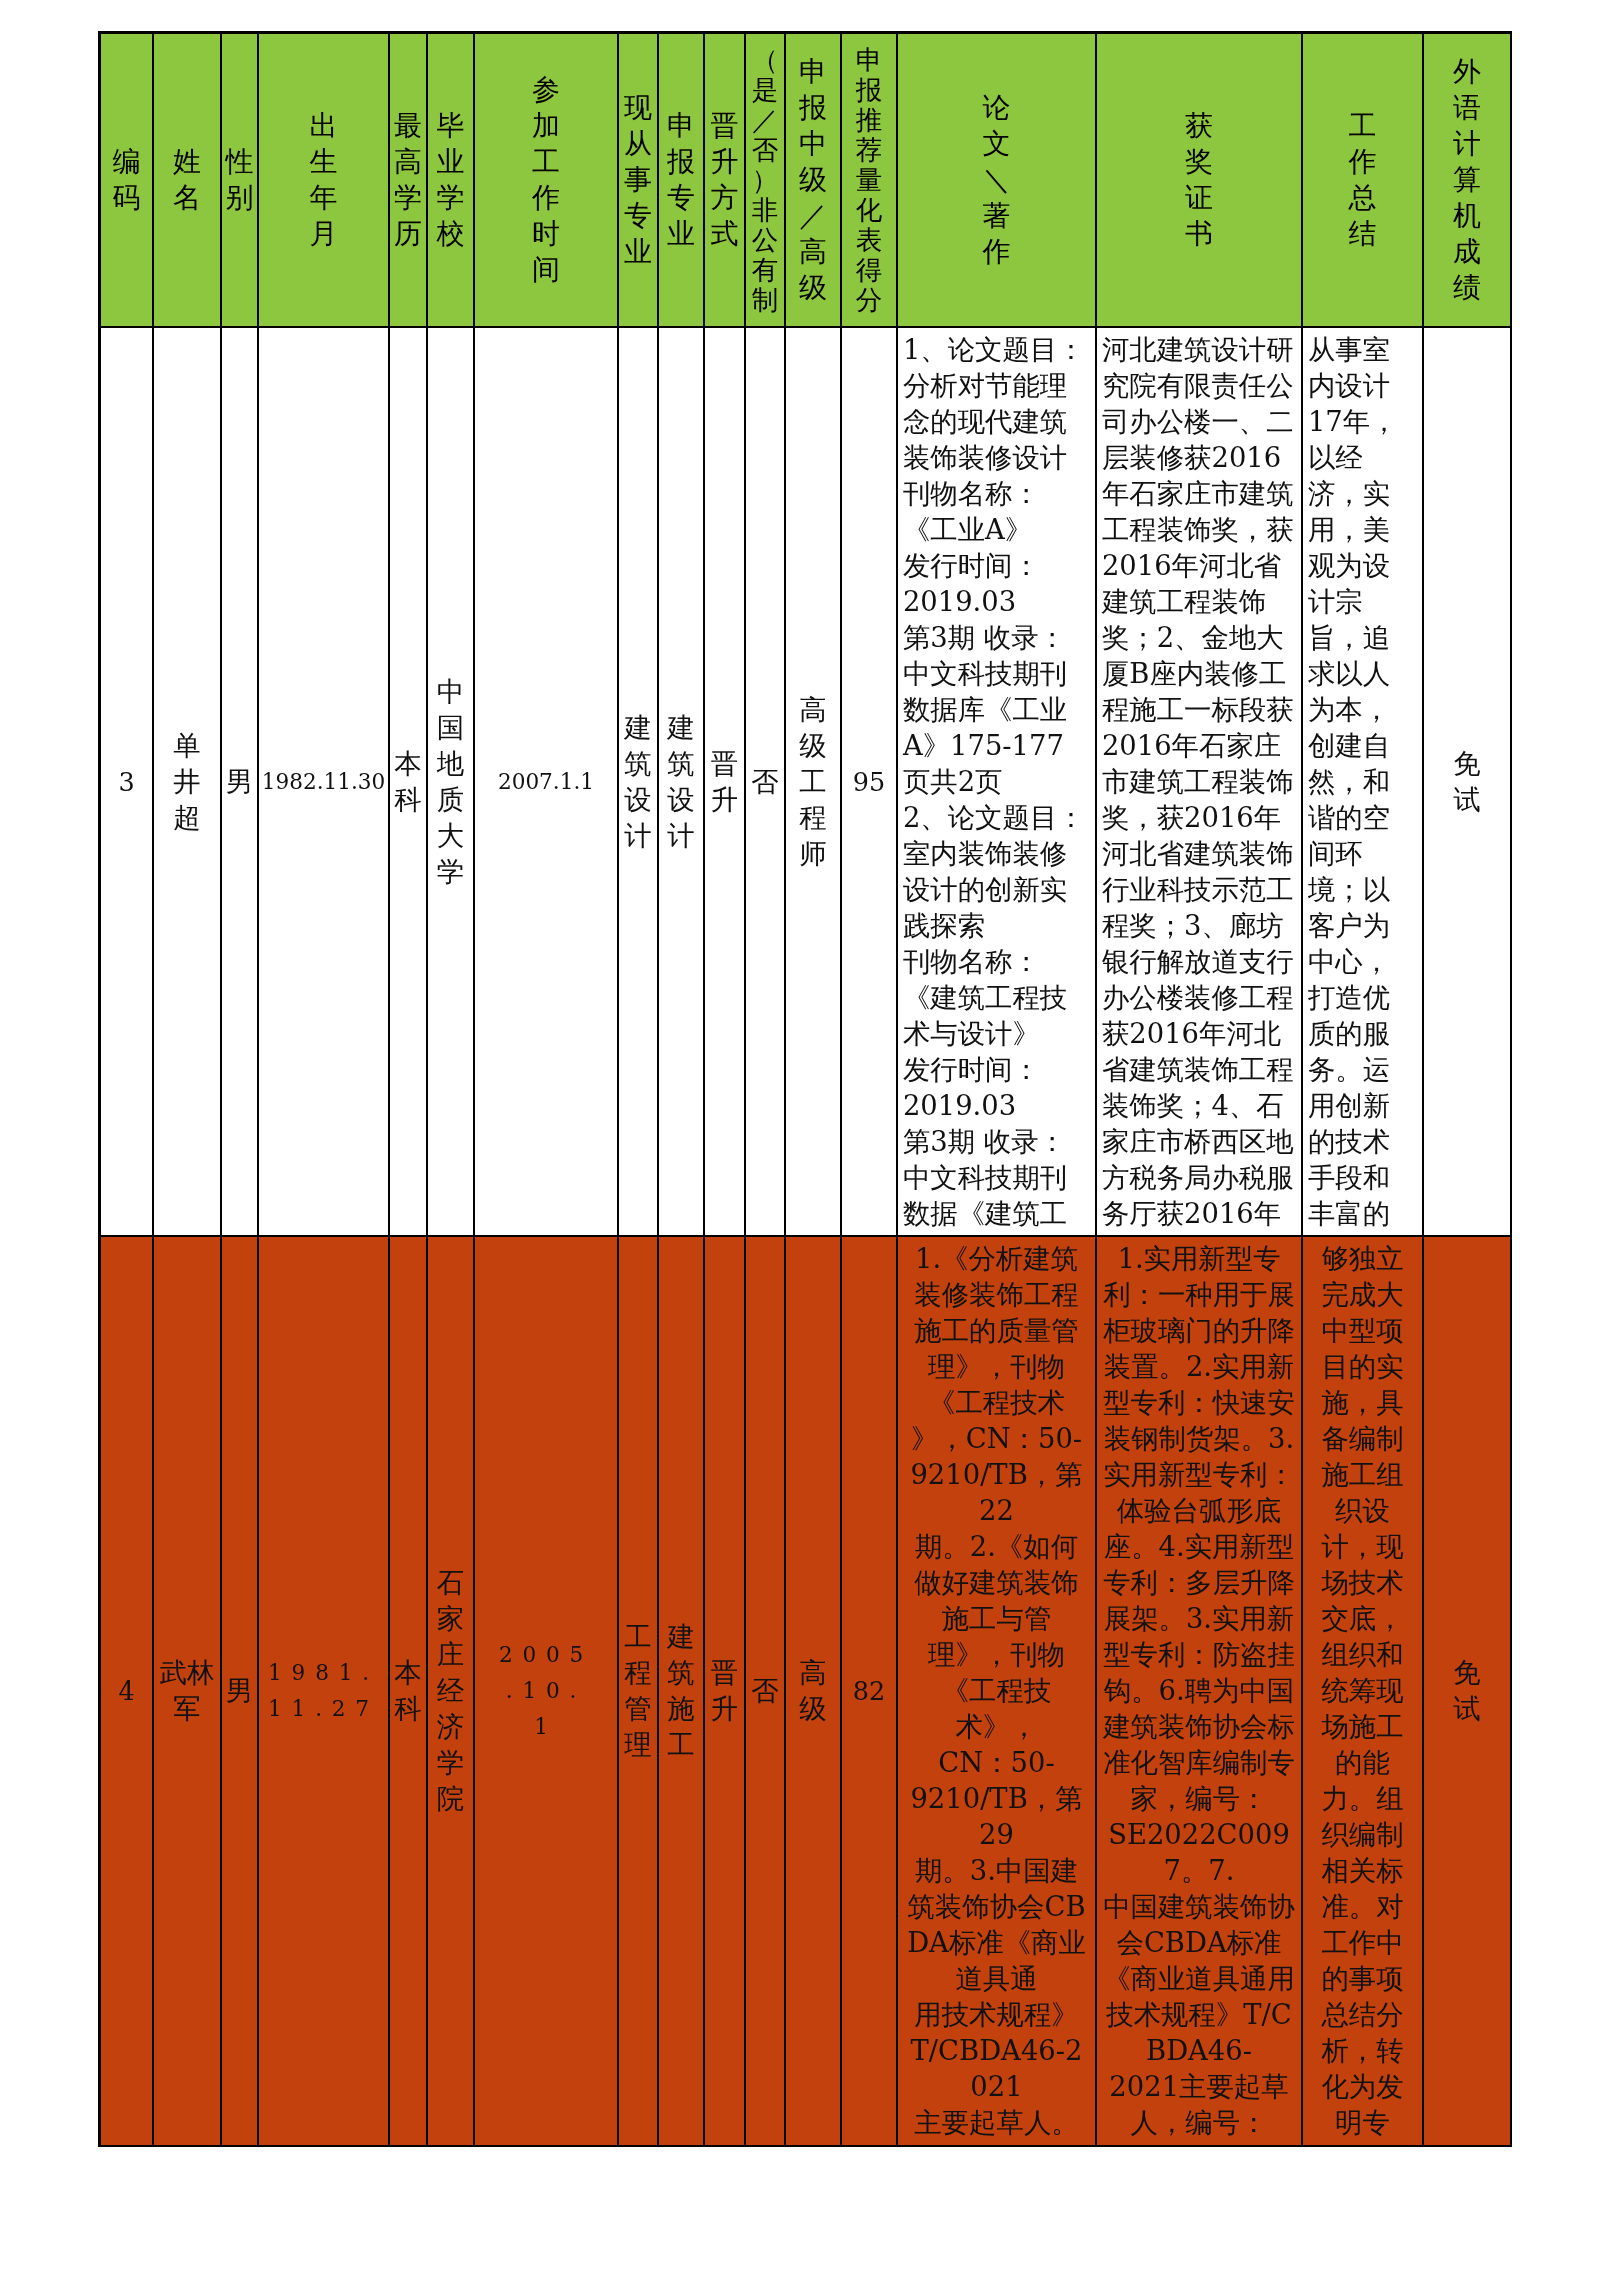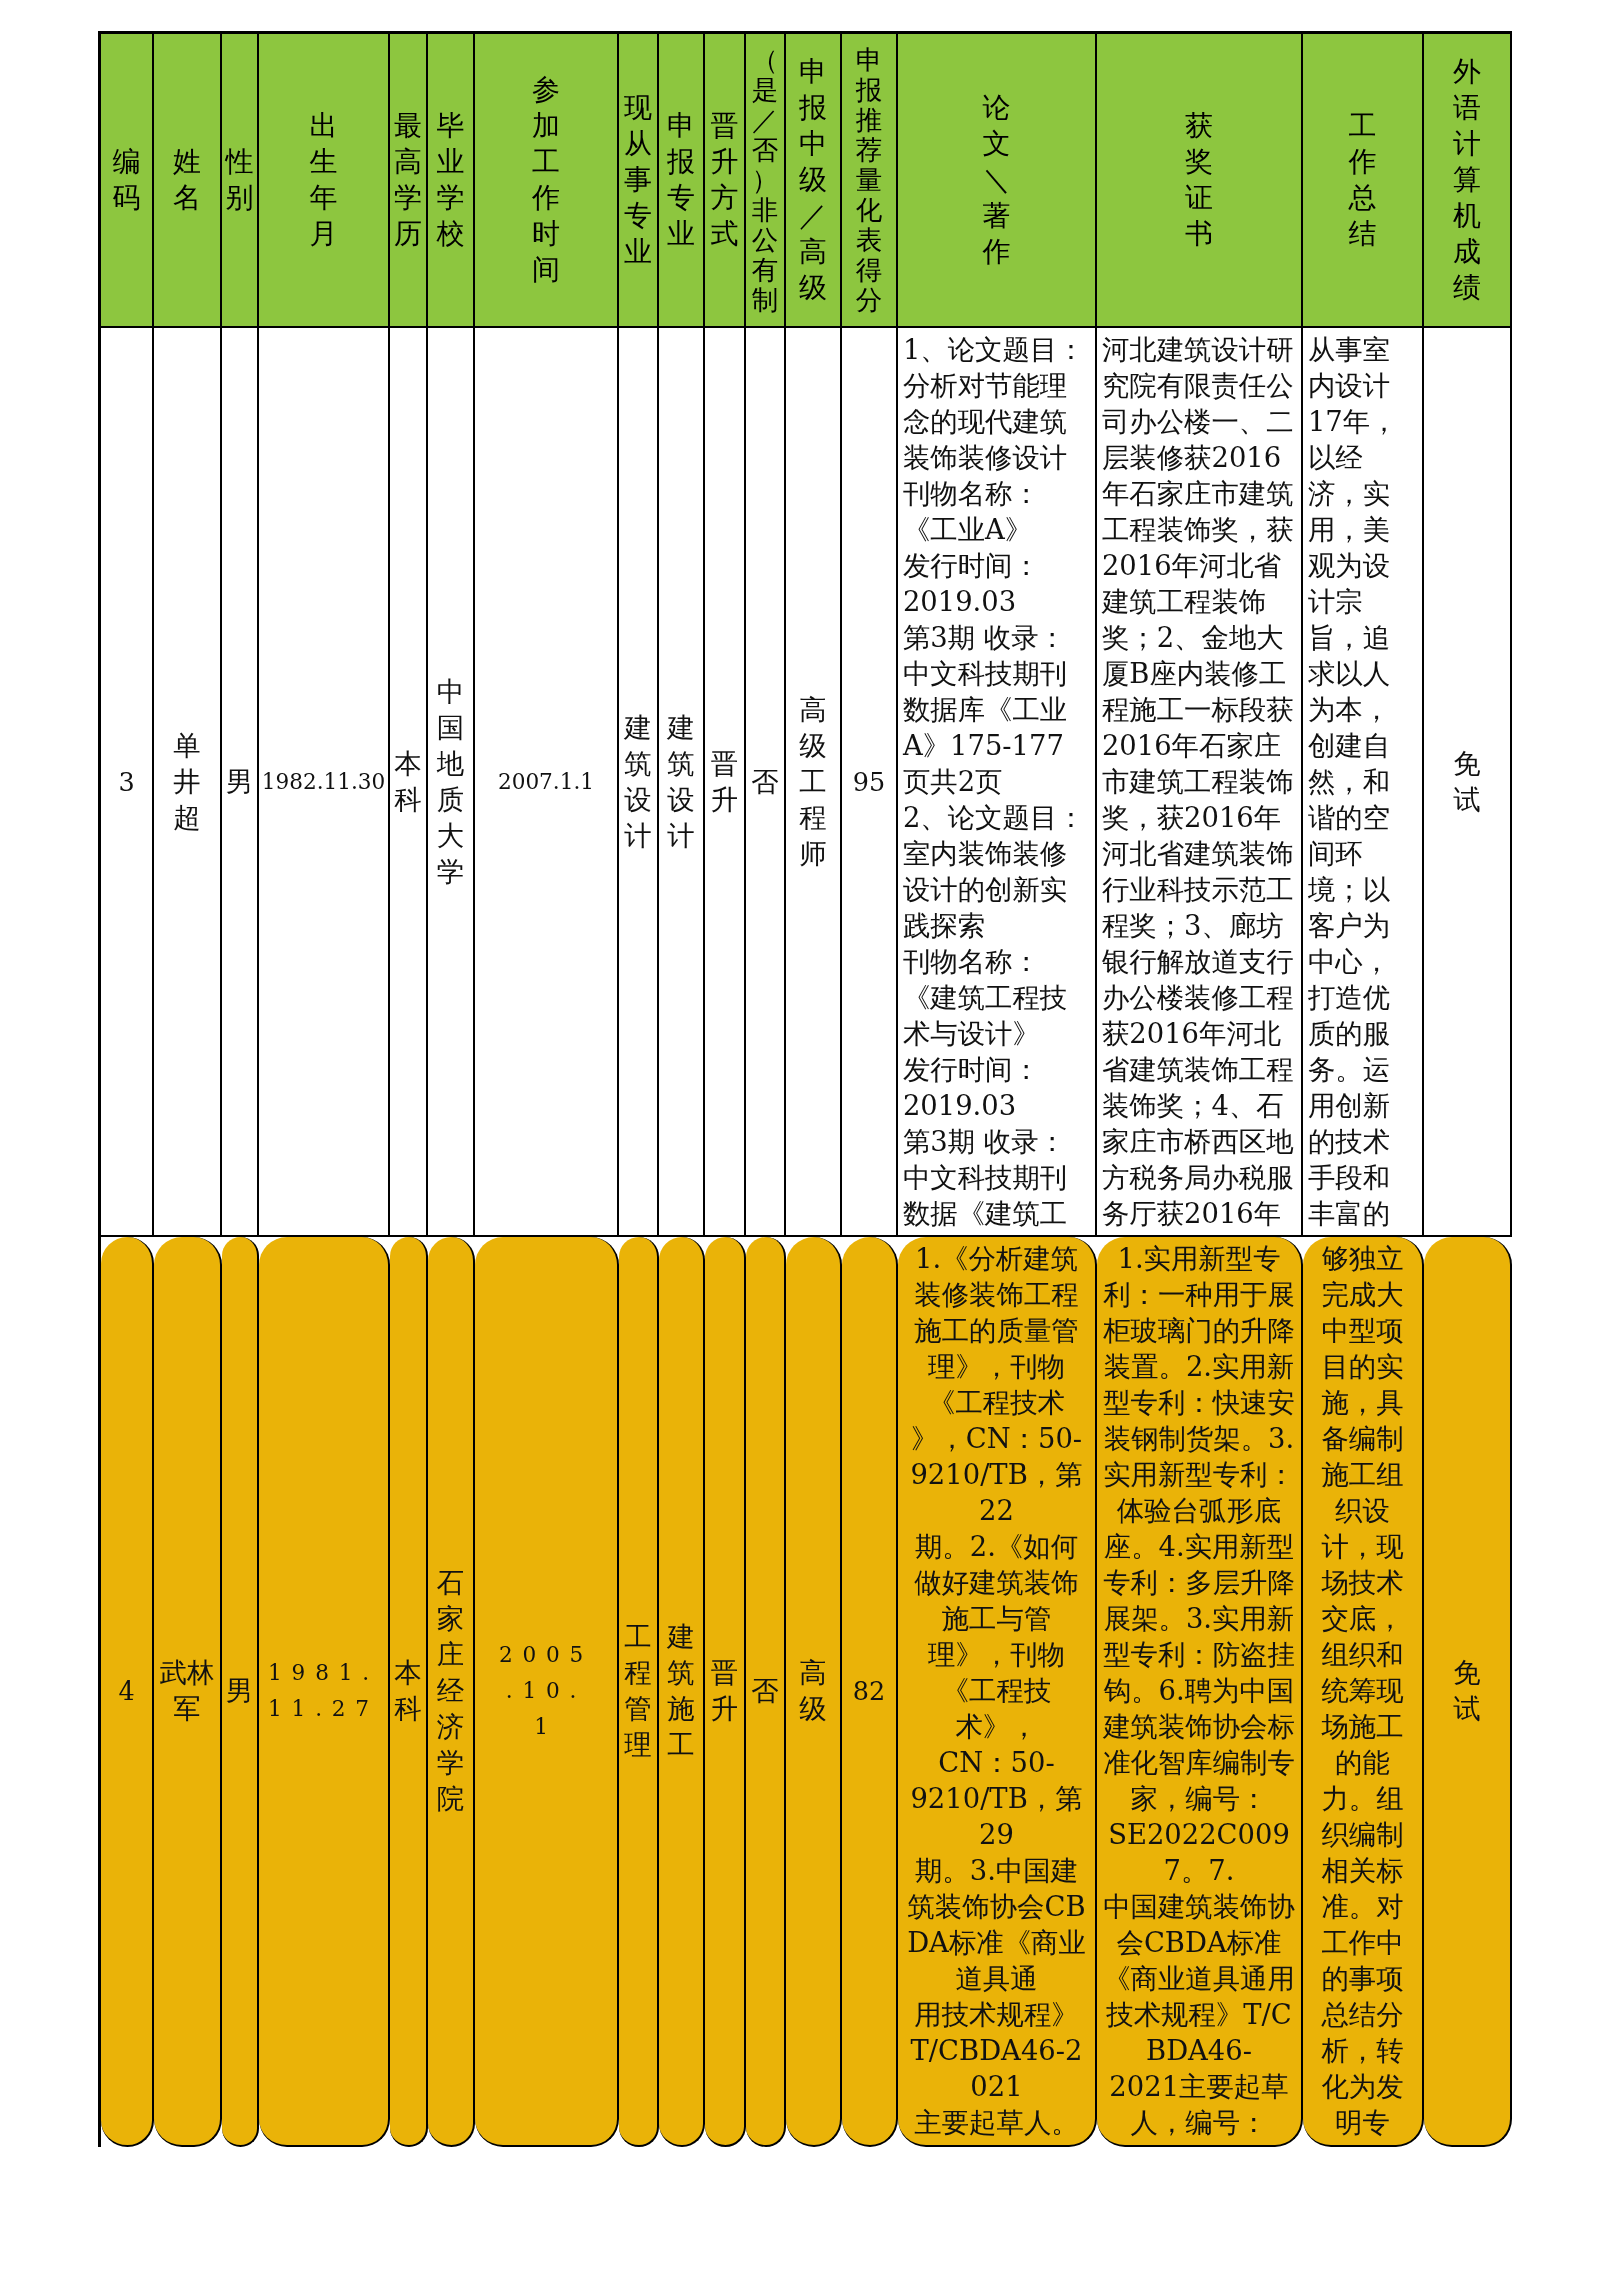--- a/index.html
+++ b/index.html
@@ -28,21 +28,21 @@
     padding:2px;
     word-break:break-all;
   }
   .h{
     background:#8dc63f;
     font-size:28px;line-height:36px;
     color:#000;
   }
   .h9{line-height:30px;font-size:26.5px;}
   .d{background:#ffffff;}
-  .alt{background:#eab308;border-radius:28px;}
+  .alt{background:#c2410c;}
   .num{font-size:25.5px;}
   .date{font-size:21.6px;padding:8px;white-space:nowrap;}
   .ls{letter-spacing:9.8px;white-space:pre-line;text-align:center;}
   .long{
     align-items:flex-start;justify-content:flex-start;
     text-align:left;
     font-size:27.4px;line-height:36px;
     padding:3.9px 4.9px;
   }
   .ctr{justify-content:center;text-align:center;}

